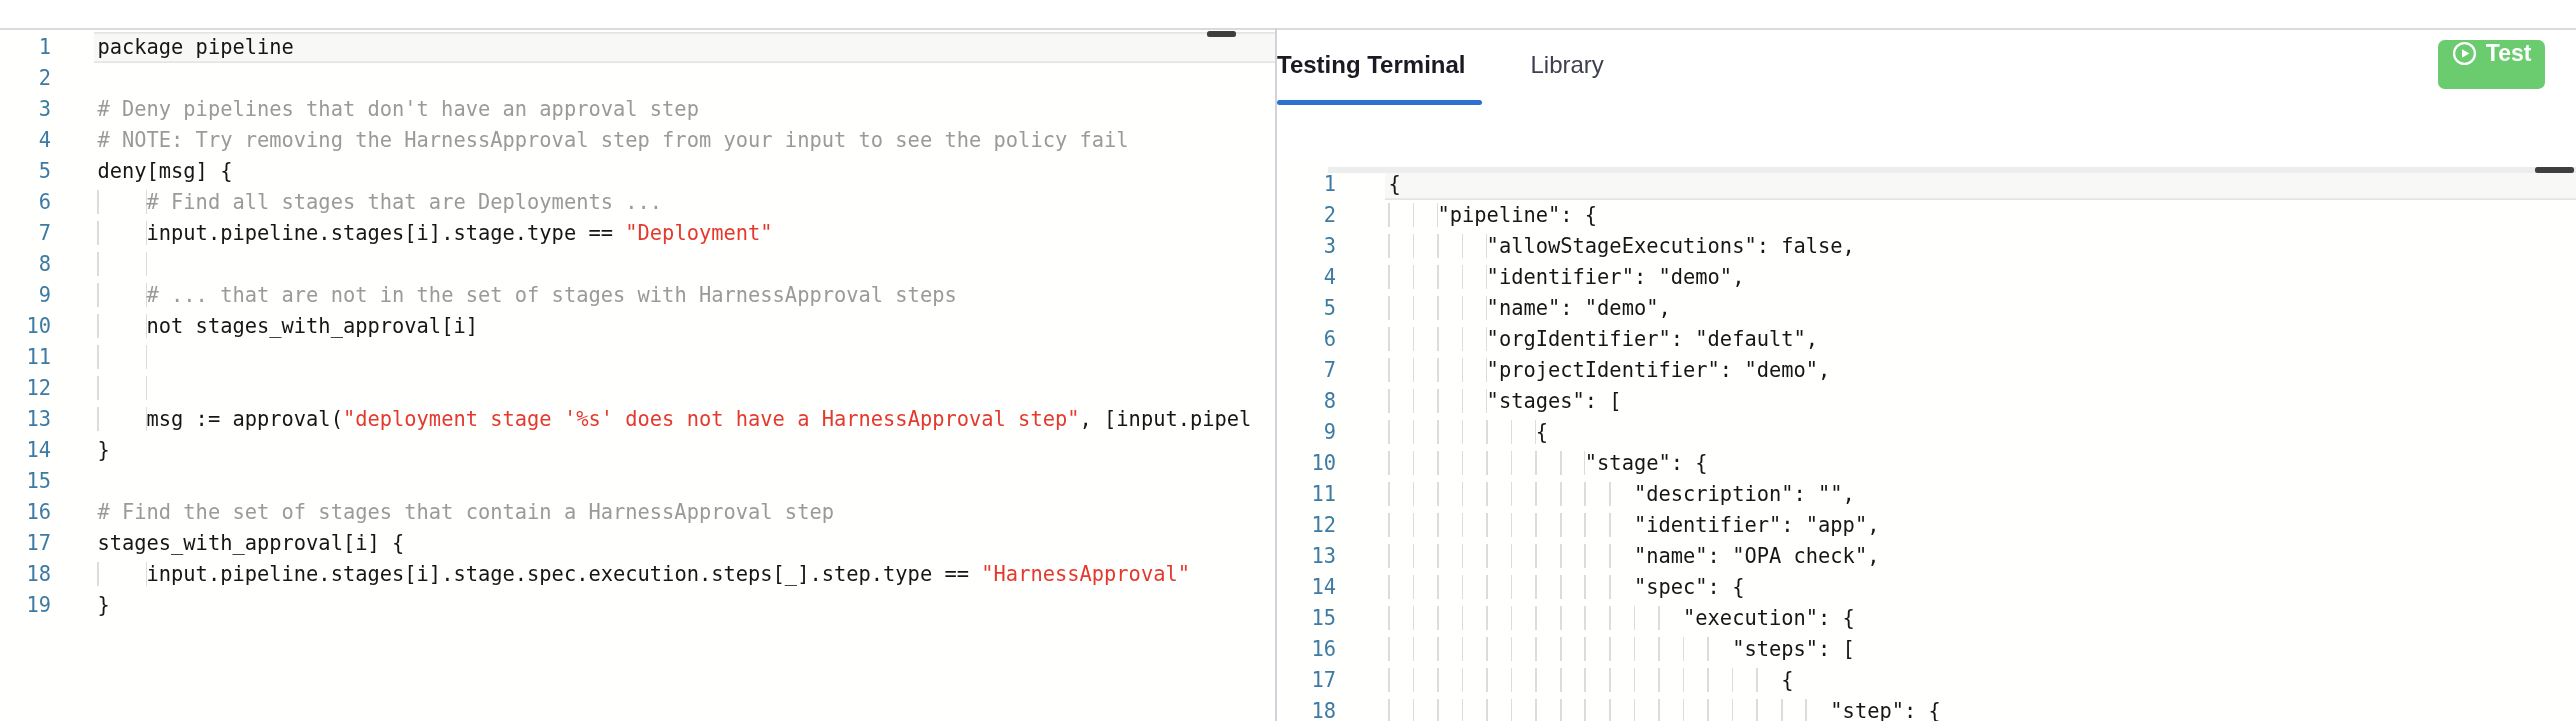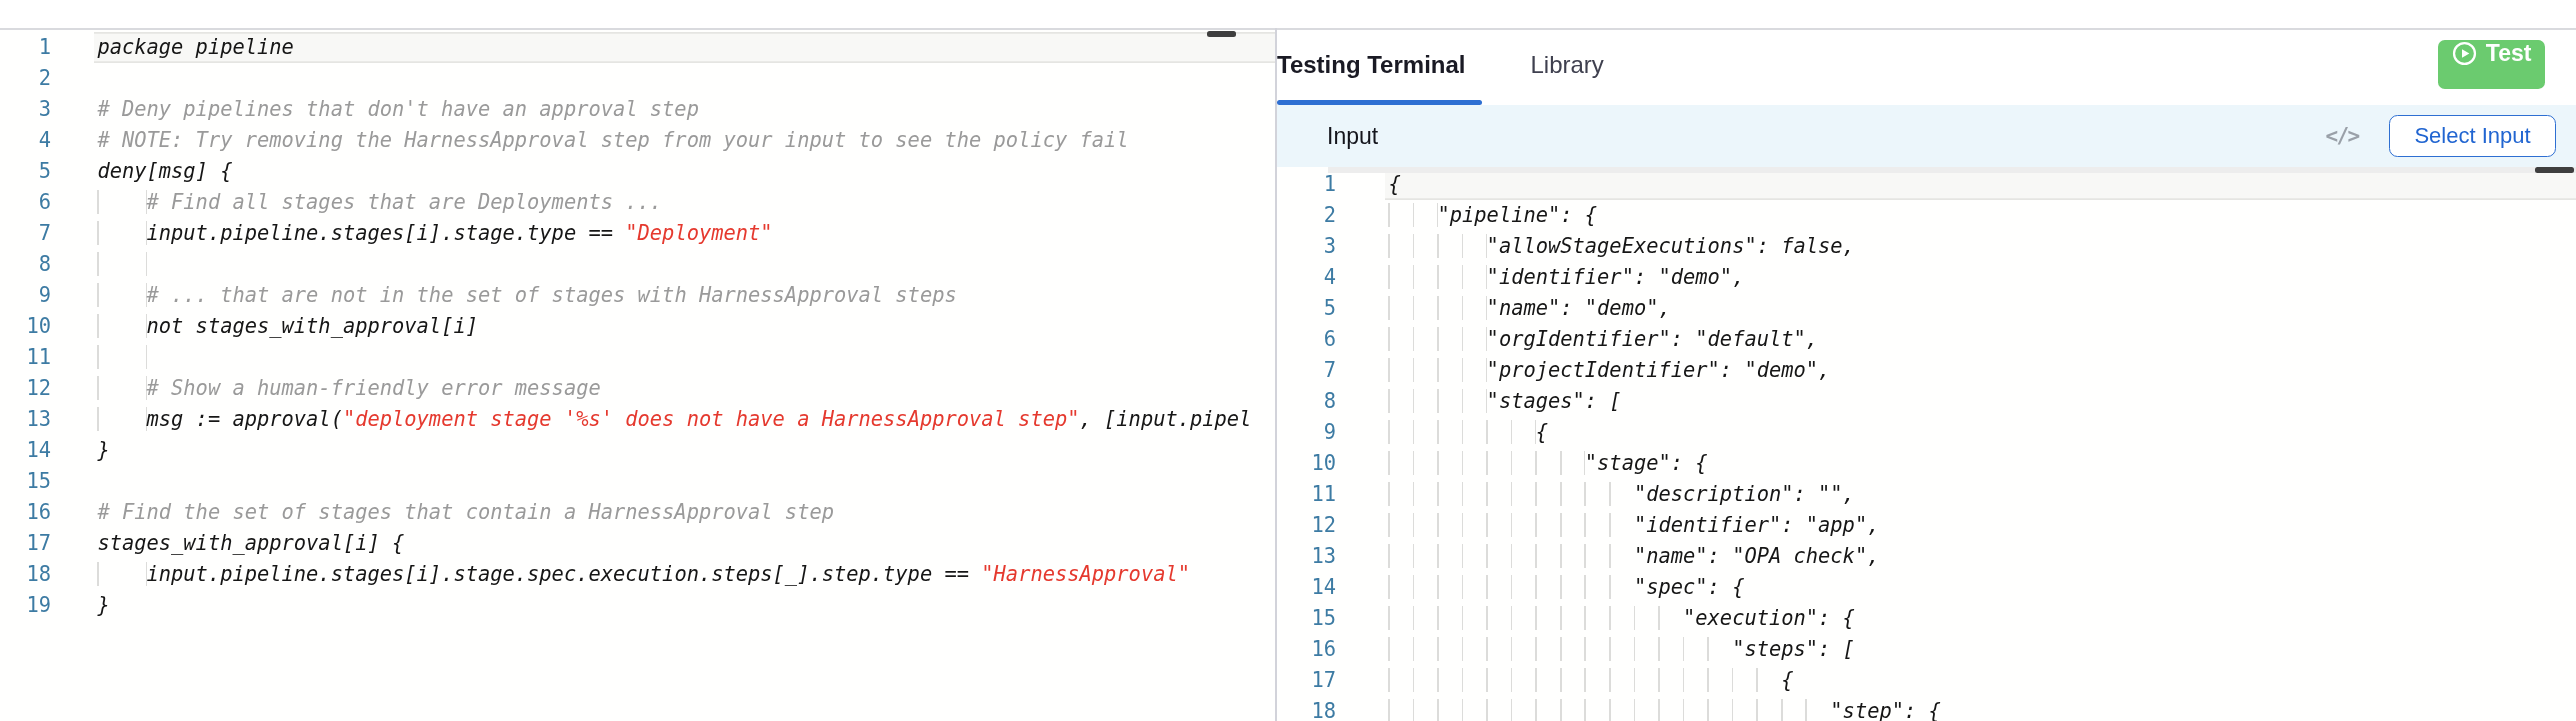--- a/index.html
+++ b/index.html
@@ -16,21 +16,21 @@
 
   .h-border{position:absolute;top:28px;left:0;width:2576px;height:1.7px;background:var(--border-gray);}
   .v-divider{position:absolute;top:28px;left:1275px;width:1.7px;height:694px;background:#d2d3da;}
 
   
   .editor{position:absolute;background:#fffffe;overflow:hidden;}
   .editor .lines{position:absolute;top:1.7px;left:0;right:0;}
   .line{display:flex;height:31px;line-height:31px;
     font-family:"DejaVu Sans Mono",monospace;font-size:20.4px;white-space:pre;color:var(--code-text);}
   .line .ln{flex:none;text-align:right;color:var(--line-number);}
-  .line .code{flex:1;white-space:pre;font-style:italic;}
+  .line .code{flex:1;white-space:pre;}
   .line.active .code{background:var(--active-line-bg);
     box-shadow:inset 0 1.7px 0 var(--active-line-border), inset 0 -1.7px 0 var(--active-line-border);}
   .seg-c{color:var(--comment-gray);}
   .seg-s{color:var(--string-red);}
   .seg-p{color:var(--code-text);}
 
   #policy-editor{left:0;top:30px;width:1275px;height:692px;}
   #policy-editor .ln{width:51px;}
   #policy-editor .code{margin-left:43px;padding-left:3.4px;}
   #policy-editor .guides{background:repeating-linear-gradient(to right,var(--guide) 0 1.7px,transparent 1.7px 4ch);}
@@ -80,21 +80,21 @@
         <div class="line"><span class="ln">2</span><span class="code"></span></div>
         <div class="line"><span class="ln">3</span><span class="code"><span class="seg-c"># Deny pipelines that don't have an approval step</span></span></div>
         <div class="line"><span class="ln">4</span><span class="code"><span class="seg-c"># NOTE: Try removing the HarnessApproval step from your input to see the policy fail</span></span></div>
         <div class="line"><span class="ln">5</span><span class="code"><span class="seg-p">deny[msg] {</span></span></div>
         <div class="line"><span class="ln">6</span><span class="code"><span class="guides">    </span><span class="seg-c"># Find all stages that are Deployments ...</span></span></div>
         <div class="line"><span class="ln">7</span><span class="code"><span class="guides">    </span><span class="seg-p">input.pipeline.stages[i].stage.type == </span><span class="seg-s">"Deployment"</span></span></div>
         <div class="line"><span class="ln">8</span><span class="code"><span class="guides">    </span></span></div>
         <div class="line"><span class="ln">9</span><span class="code"><span class="guides">    </span><span class="seg-c"># ... that are not in the set of stages with HarnessApproval steps</span></span></div>
         <div class="line"><span class="ln">10</span><span class="code"><span class="guides">    </span><span class="seg-p">not stages_with_approval[i]</span></span></div>
         <div class="line"><span class="ln">11</span><span class="code"><span class="guides">    </span></span></div>
-        <div class="line"><span class="ln">12</span><span class="code"><span class="guides">    </span><span class="seg-c"># Show a human-friendly error message</span></span></div>
+        <div class="line"><span class="ln">12</span><span class="code"><span class="guides">    </span></span></div>
         <div class="line"><span class="ln">13</span><span class="code"><span class="guides">    </span><span class="seg-p">msg := approval(</span><span class="seg-s">"deployment stage '%s' does not have a HarnessApproval step"</span><span class="seg-p">, [input.pipel</span></span></div>
         <div class="line"><span class="ln">14</span><span class="code"><span class="seg-p">}</span></span></div>
         <div class="line"><span class="ln">15</span><span class="code"></span></div>
         <div class="line"><span class="ln">16</span><span class="code"><span class="seg-c"># Find the set of stages that contain a HarnessApproval step</span></span></div>
         <div class="line"><span class="ln">17</span><span class="code"><span class="seg-p">stages_with_approval[i] {</span></span></div>
         <div class="line"><span class="ln">18</span><span class="code"><span class="guides">    </span><span class="seg-p">input.pipeline.stages[i].stage.spec.execution.steps[_].step.type == </span><span class="seg-s">"HarnessApproval"</span></span></div>
         <div class="line"><span class="ln">19</span><span class="code"><span class="seg-p">}</span></span></div>
       </div>
   </div>
 
@@ -112,25 +112,20 @@
       <button class="test-btn">
         <svg width="27" height="27" viewBox="0 0 24 24">
           <circle cx="12" cy="12" r="9.3" fill="none" stroke="#ffffff" stroke-width="2"></circle>
           <path d="M9.8 8.2 L16.3 12 L9.8 15.8 Z" fill="#ffffff"></path>
         </svg>
         <span>Test</span>
       </button>
     </div>
     <div class="tab-underline"></div>
 
-    <div class="input-bar">
-      <span class="input-title">Input</span>
-      <span class="code-icon">&lt;/&gt;</span>
-      <button class="select-input-btn">Select Input</button>
-    </div>
 
     <div class="editor" id="input-editor">
       <div class="scroll-track">
         <div class="hthumb" id="input-thumb"></div>
       </div>
       <div class="lines" id="input-lines">
           <div class="line active"><span class="ln">1</span><span class="code"><span class="seg-p">{</span></span></div>
           <div class="line"><span class="ln">2</span><span class="code"><span class="guides">    </span><span class="seg-p">"pipeline": {</span></span></div>
           <div class="line"><span class="ln">3</span><span class="code"><span class="guides">        </span><span class="seg-p">"allowStageExecutions": false,</span></span></div>
           <div class="line"><span class="ln">4</span><span class="code"><span class="guides">        </span><span class="seg-p">"identifier": "demo",</span></span></div>

